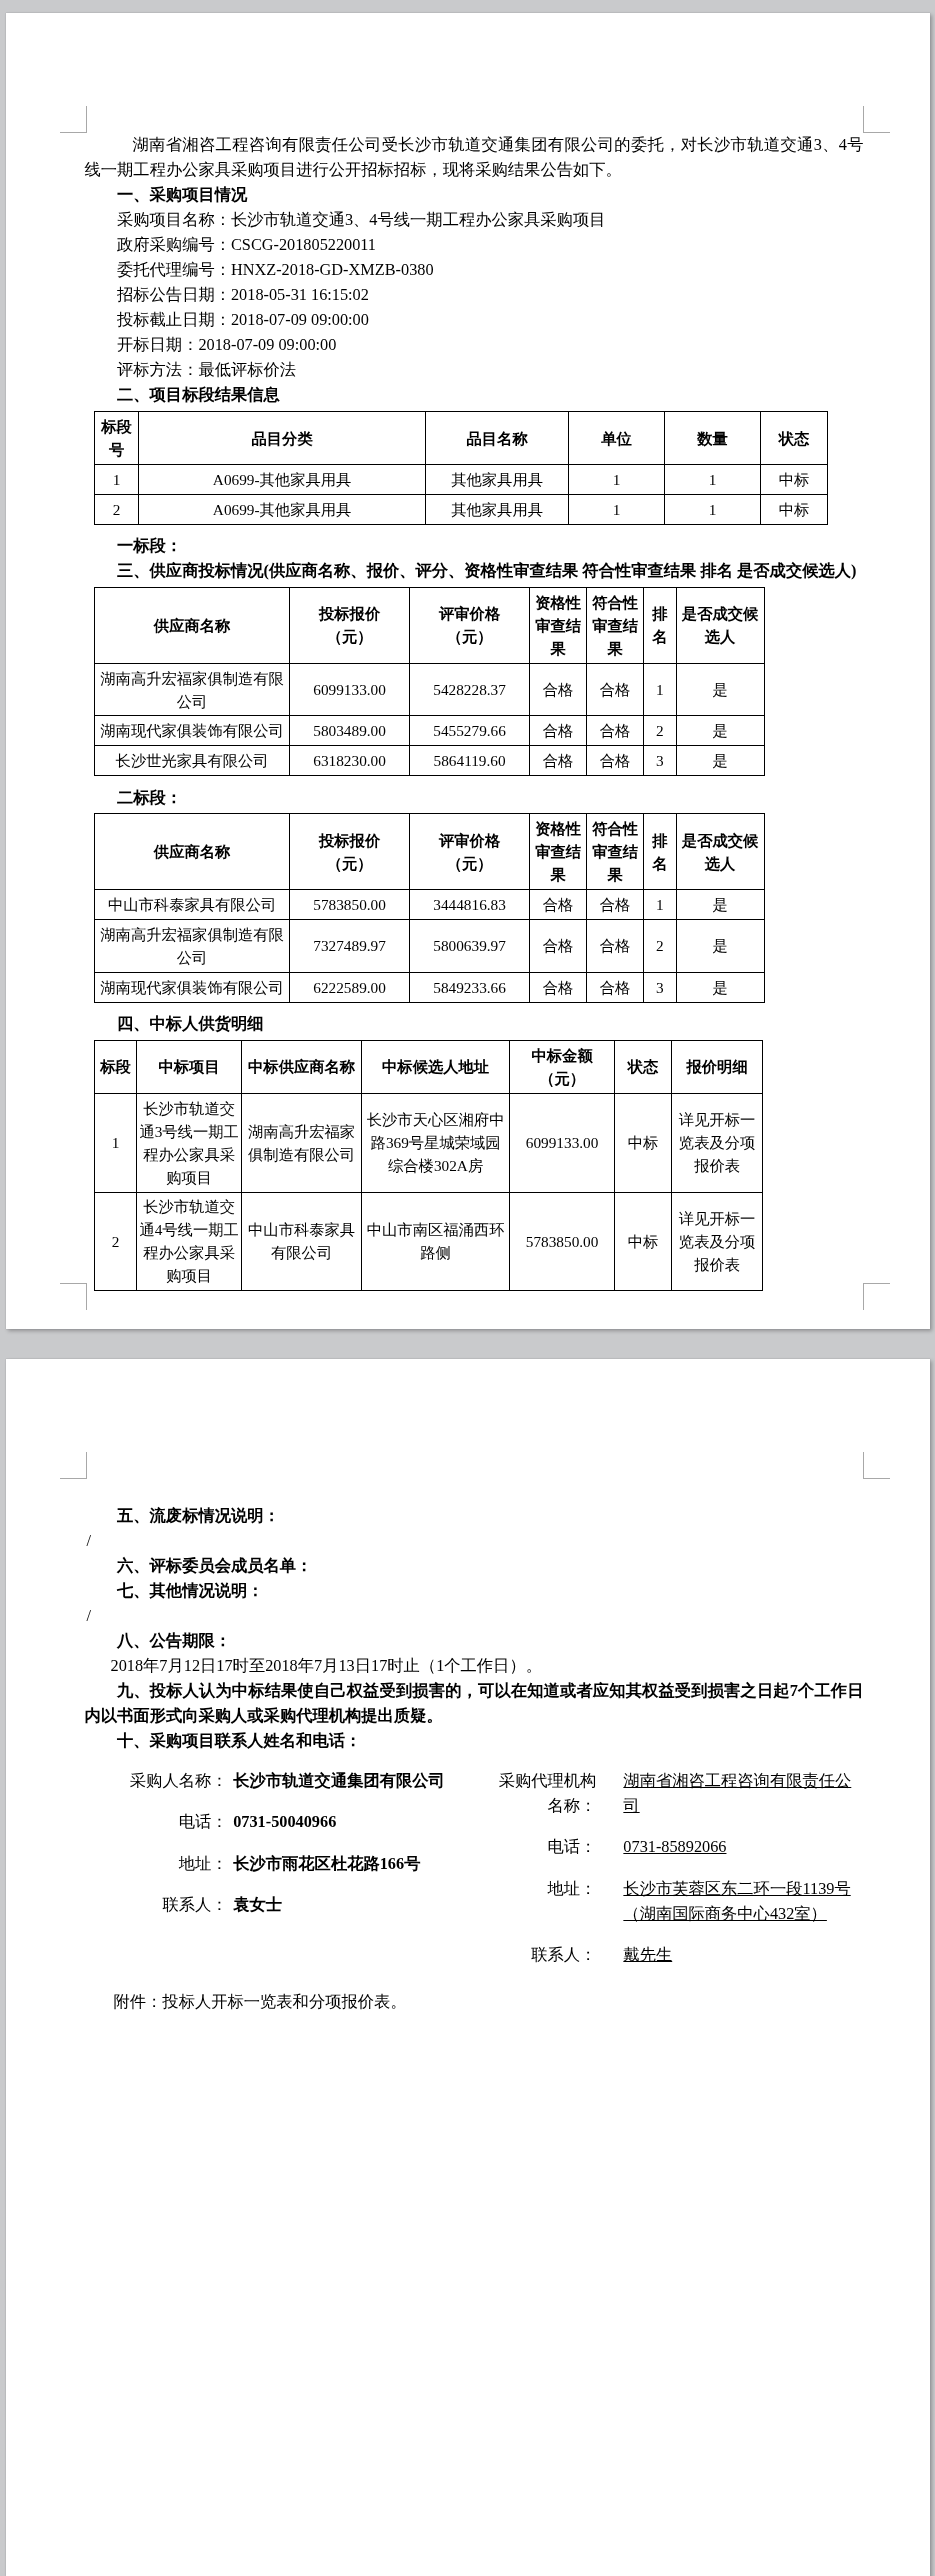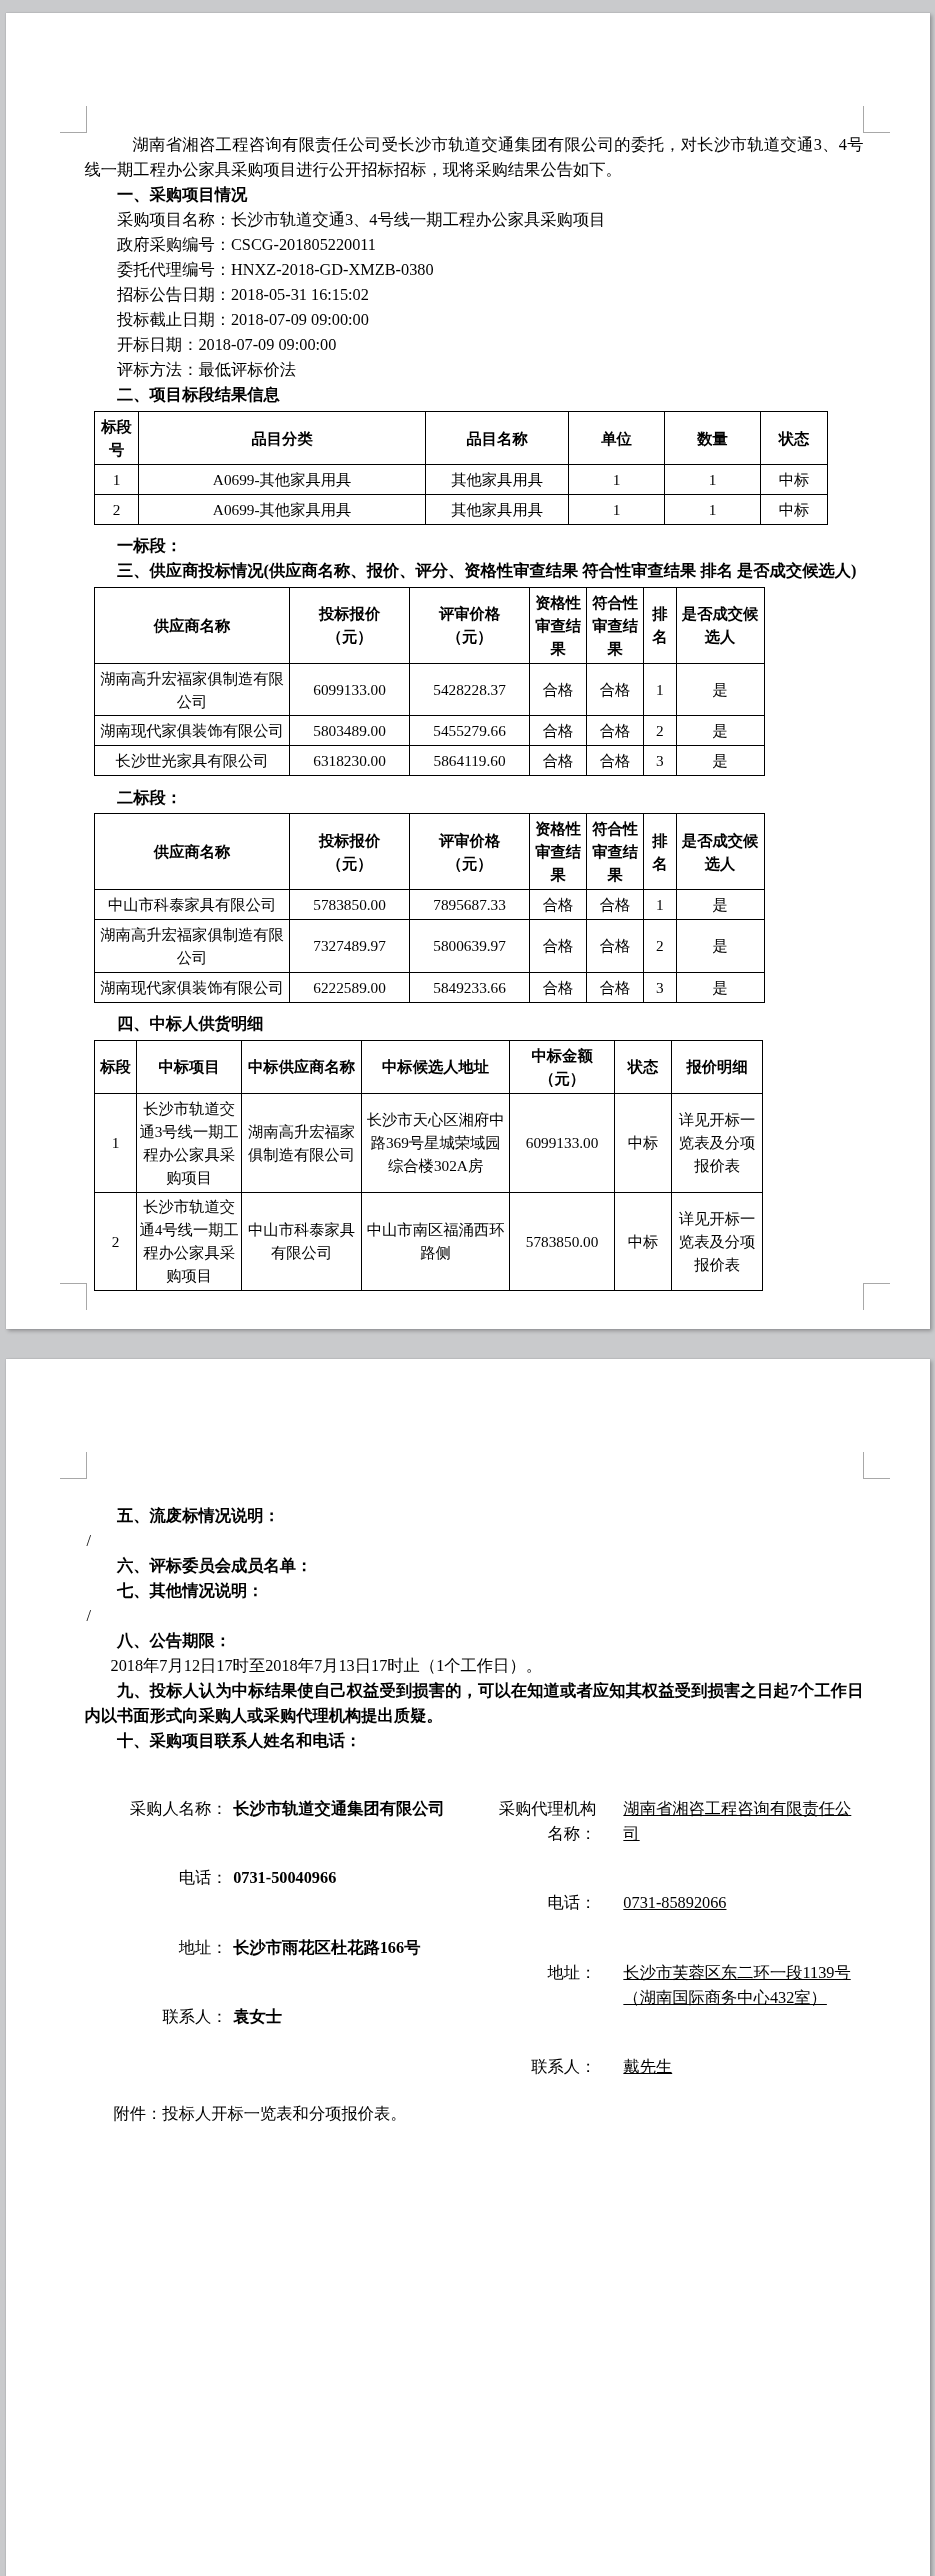--- a/index.html
+++ b/index.html
@@ -54,21 +54,21 @@
     vertical-align: middle;
     padding: 2.9px 1.9px;
     word-break: break-all;
   }
   th { font-weight: bold; white-space: pre-line; }
 
   .contacts { display: flex; margin-top: 15.3px; }
   .contact-col { display: flex; flex-direction: column; }
   .contact-col.left { width: 53%; }
   .contact-col.right { width: 47%; }
-  .c-row { display: flex; align-items: flex-start; margin-bottom: 16.3px; margin-top: 28px; }
+  .c-row { display: flex; align-items: flex-start; margin-bottom: 16.3px; }
   .left .c-label { flex: none; width: 143px; text-align: right; }
   .left .c-value { padding-left: 5.7px; font-weight: bold; }
   .right .c-label { flex: none; width: 99px; text-align: right; }
   .right .c-value { padding-left: 27px; width: 270px; text-decoration: underline; }
   .attachment { text-indent: 29px; margin-top: 5.7px; }
 </style>
 </head>
 <body style="--background: #c9cacc; --page_background: #ffffff; --text: #000000; --crop_mark: #a8a8a8; --table_border: #000000;">
 
 <div class="page page-1">
@@ -200,21 +200,21 @@
         <th>评审价格
 （元）</th>
         <th>资格性审查结果</th>
         <th>符合性审查结果</th>
         <th>排名</th>
         <th>是否成交候选人</th>
       </tr>
       <tr>
         <td>中山市科泰家具有限公司</td>
         <td>5783850.00</td>
-        <td>7895687.33</td>
+        <td>3444816.83</td>
         <td>合格</td>
         <td>合格</td>
         <td>1</td>
         <td>是</td>
       </tr>
       <tr>
         <td>湖南高升宏福家俱制造有限公司</td>
         <td>7327489.97</td>
         <td>5800639.97</td>
         <td>合格</td>

